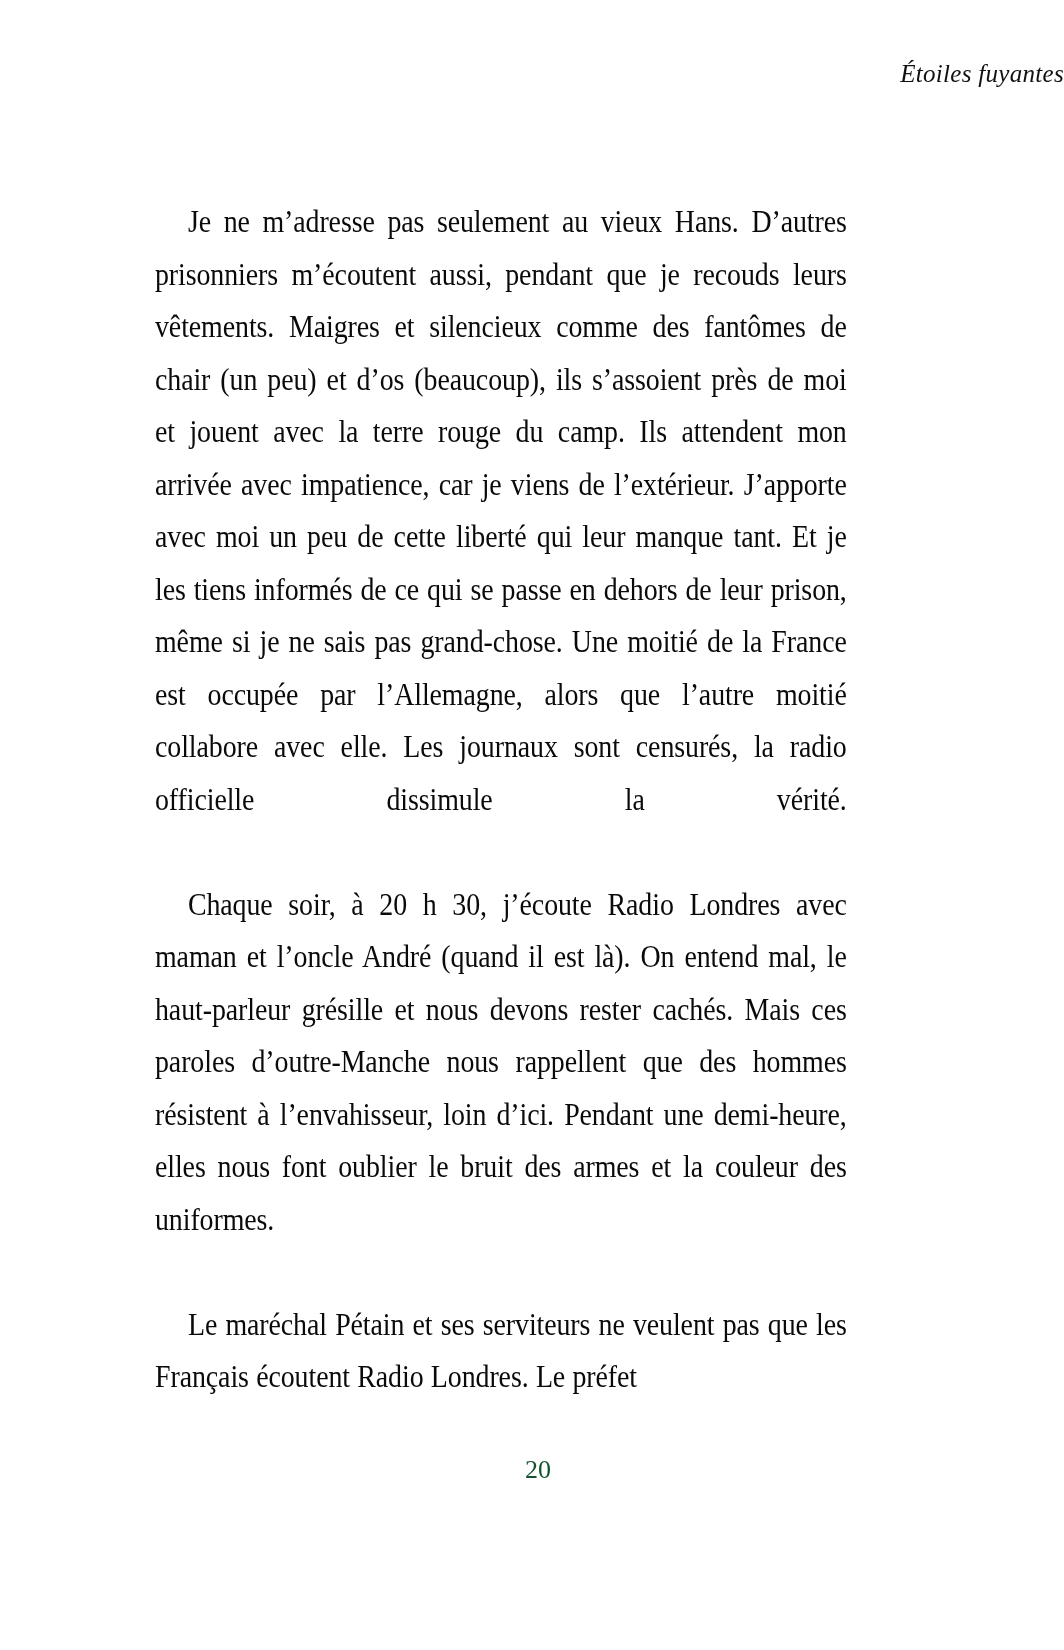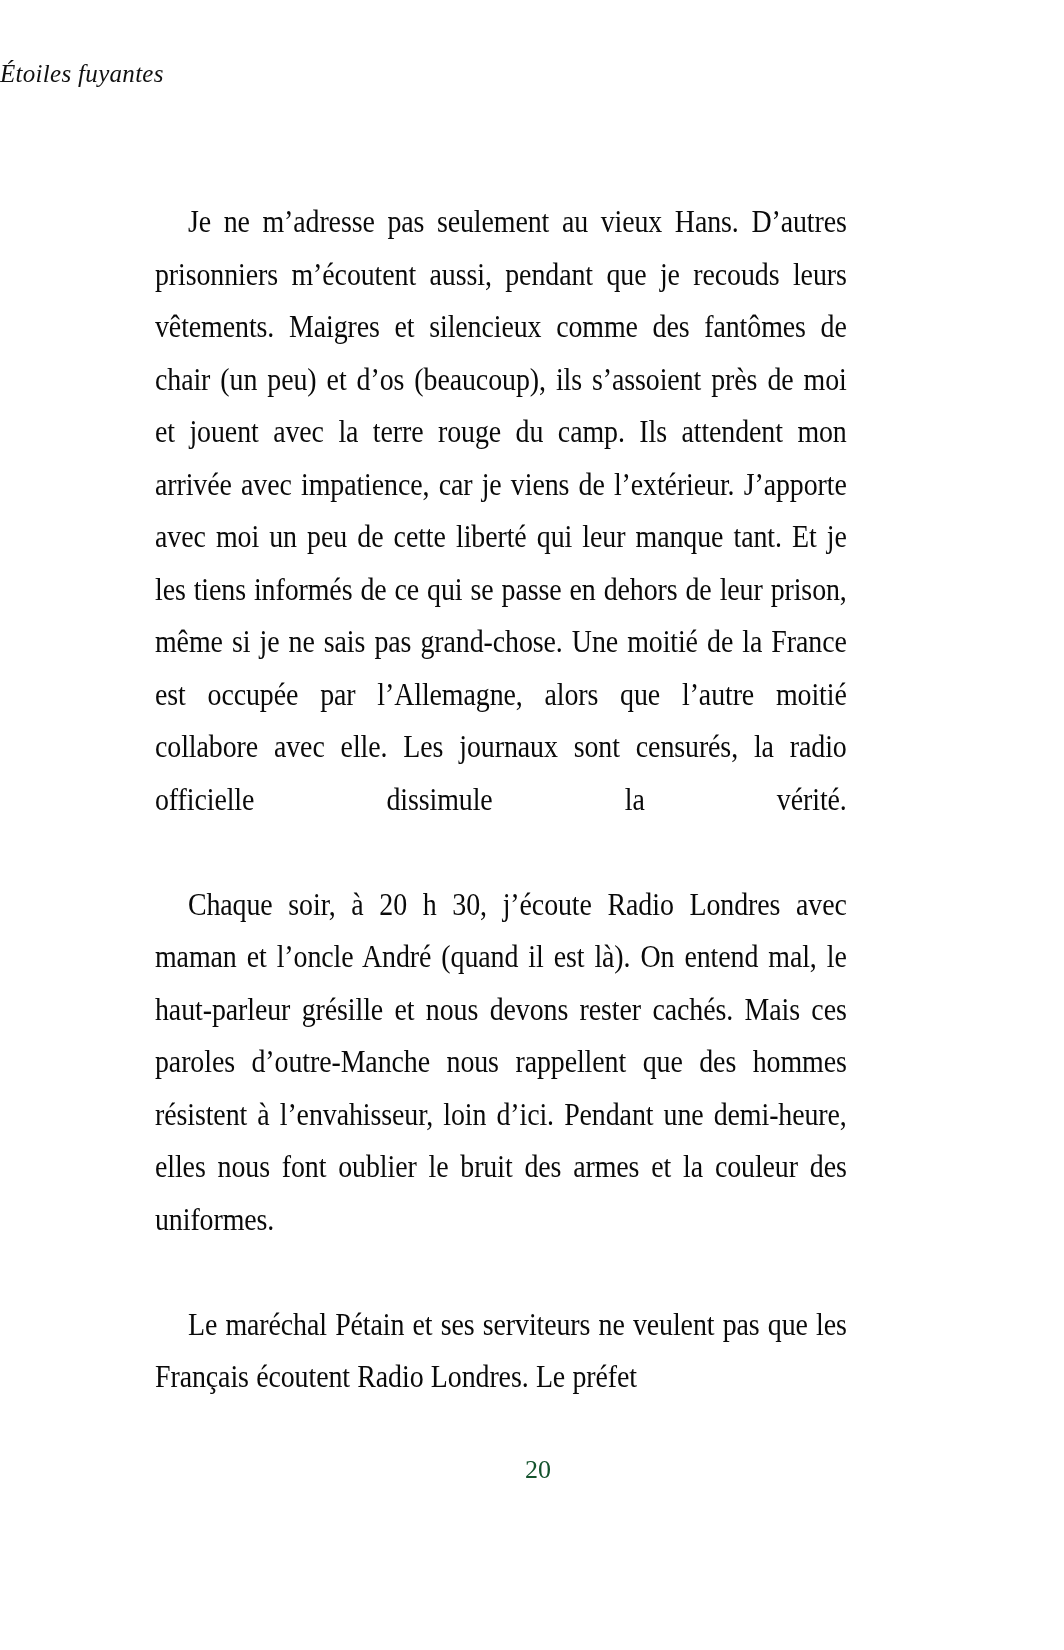--- a/index.html
+++ b/index.html
@@ -21,21 +21,21 @@
     overflow: hidden;
     box-sizing: border-box;
   }
 
   
   .running-head {
     position: absolute;
     top: 60px;
     left: 0;
     width: 1064px;
-    text-align: left;
+    text-align: right;
     font-style: italic;
     font-size: 25px;
     letter-spacing: 0.3px;
     color: #111111;
     font-family: "Liberation Serif", "DejaVu Serif", serif;
   }
 
   
   .text-block {
     position: absolute;

